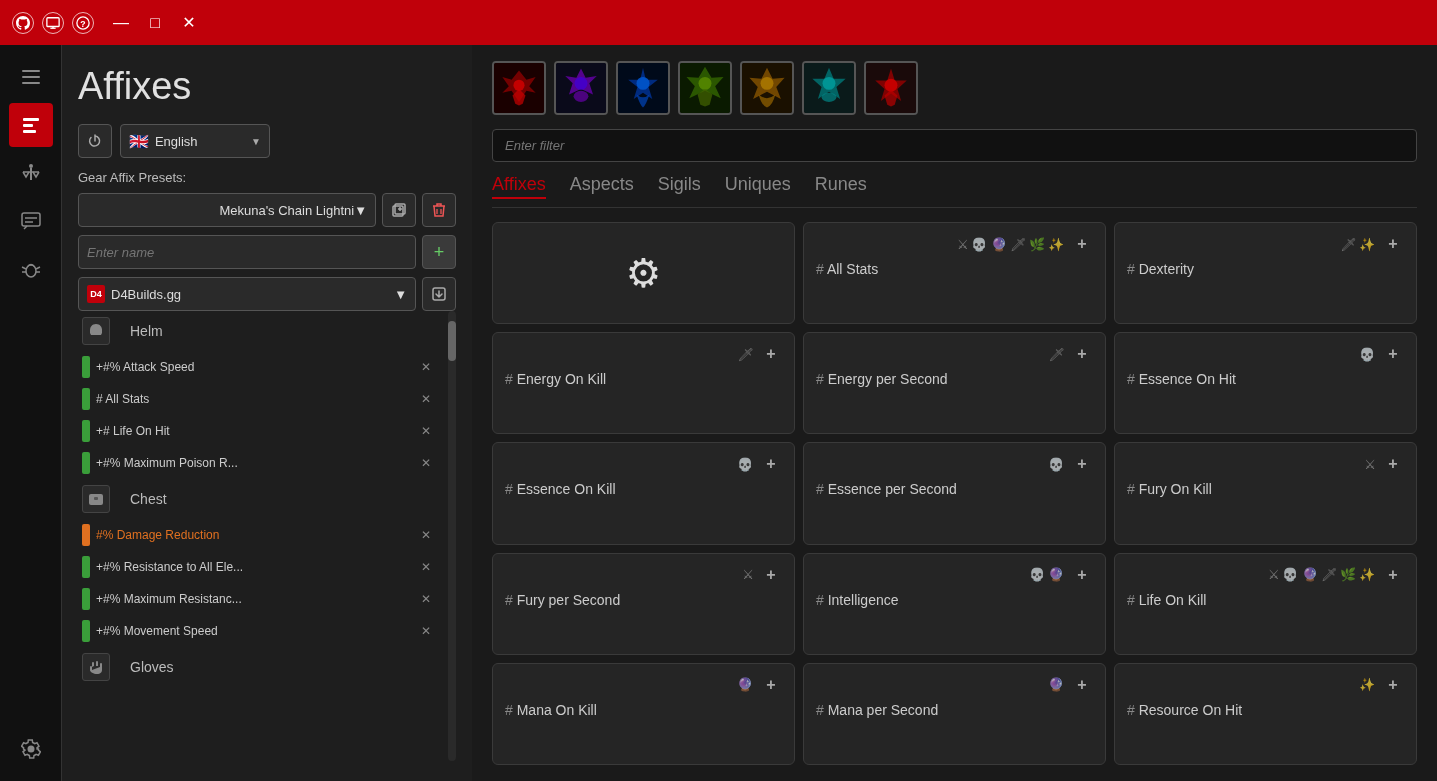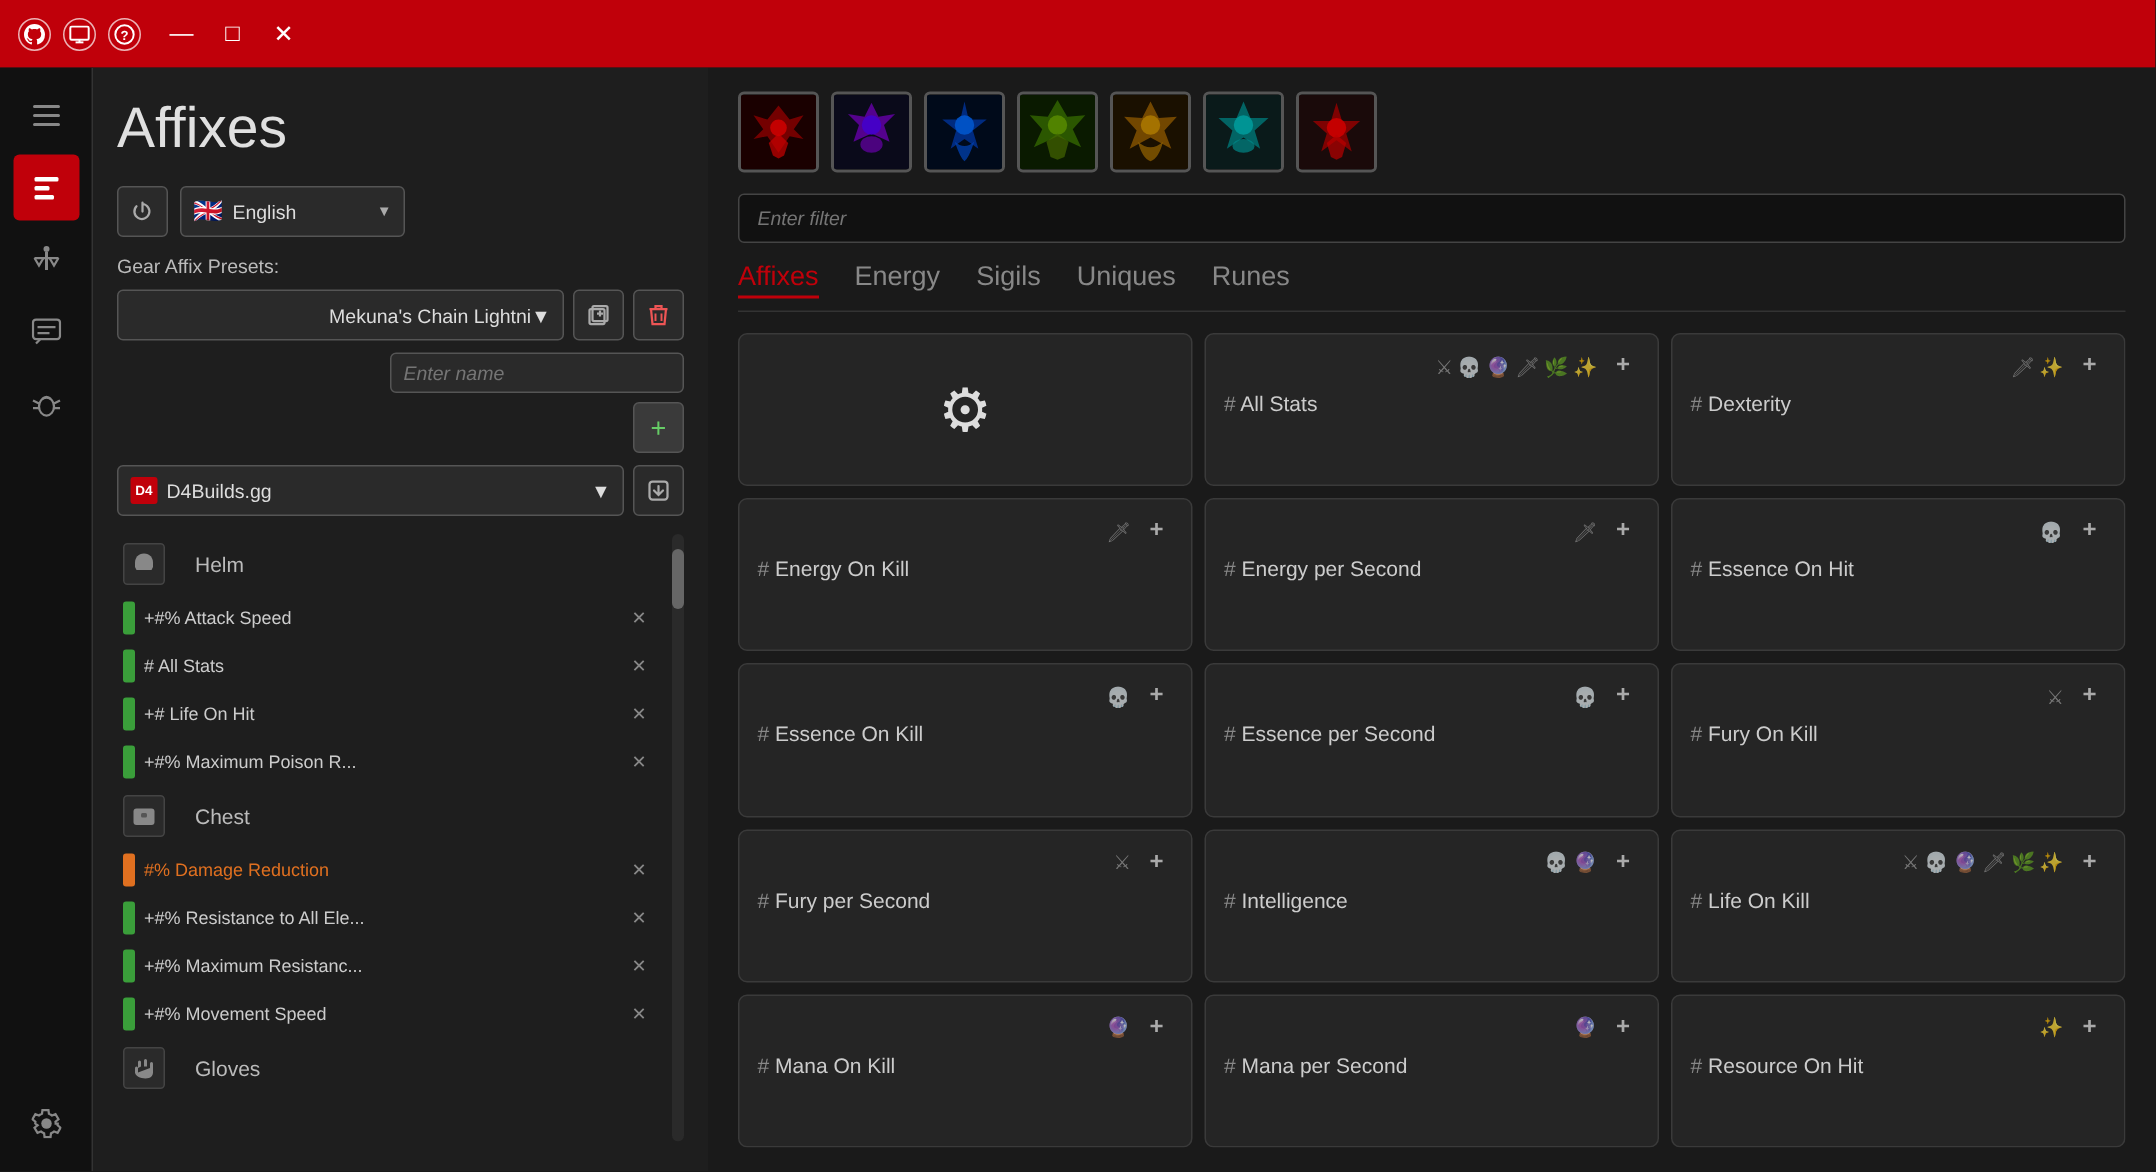--- a/index.html
+++ b/index.html
@@ -190,42 +190,41 @@
       align-items: center;
       justify-content: center;
       cursor: pointer;
       color: #aaa;
       font-size: 14px;
     }
     .icon-btn.red { color: #e55; }
 
     .name-row {
       display: flex;
-      align-items: flex-end;
+      align-items: flex-start;
       gap: 6px;
       margin-bottom: 8px;
-      flex-direction: column;
     }
     .name-input {
       flex: 1;
       background: #2a2a2a;
       border: 1px solid #555;
       border-radius: 4px;
       padding: 5px 8px;
       color: #888;
       font-size: 13px;
       height: 34px;
       font-style: italic;
     }
 
     .d4builds-row {
       display: flex;
       align-items: center;
       gap: 6px;
-      margin-bottom: 12px;
+      margin-bottom: 0;
     }
     .d4builds-select {
       flex: 1;
       background: #2a2a2a;
       border: 1px solid #555;
       border-radius: 4px;
       padding: 5px 8px;
       color: #ddd;
       font-size: 13px;
       display: flex;
@@ -746,21 +745,21 @@
         </svg>
       </div>
     </div>
 
     <div class="filter-input-wrap">
       <input class="filter-input" type="text" placeholder="Enter filter" style="">
     </div>
 
     <div class="tabs-row">
       <span class="tab active">Affixes</span>
-      <span class="tab">Energy</span>
+      <span class="tab">Aspects</span>
       <span class="tab">Sigils</span>
       <span class="tab">Uniques</span>
       <span class="tab">Runes</span>
     </div>
 
     <div class="affix-grid">
 
       <div class="settings-card">
         <div class="settings-gear">⚙</div>
       </div>

